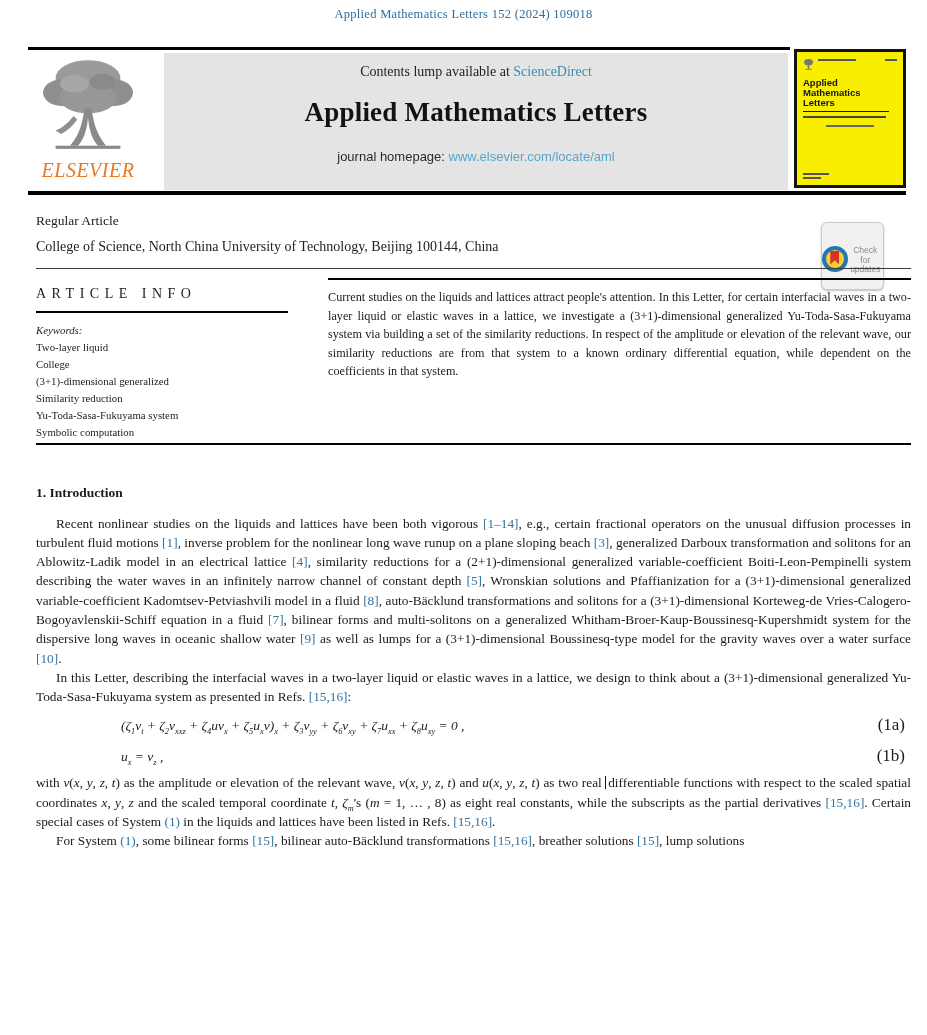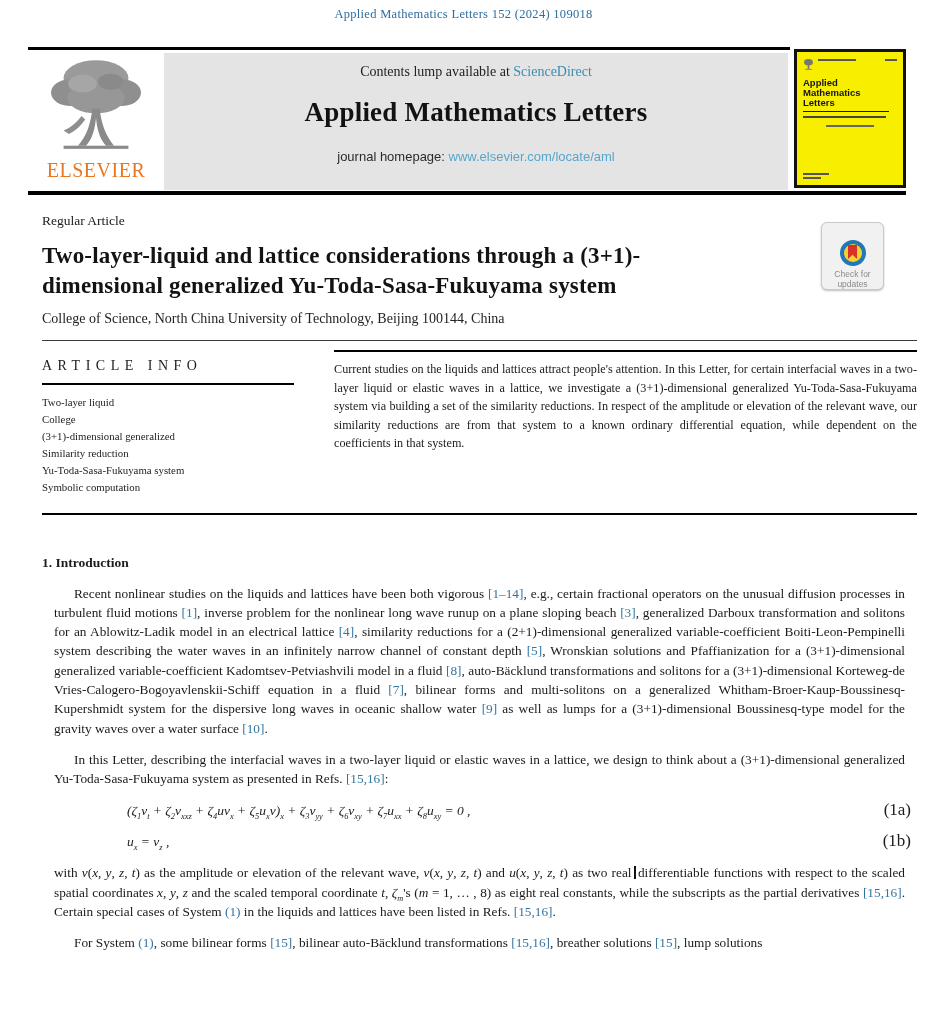--- a/index.html
+++ b/index.html
@@ -17,21 +17,21 @@
   
   .top-ref {
     position:absolute; top:7px; left:0; width:100%; text-align:center;
     font-size:12.5px; color:#2e6d9c; letter-spacing:0.3px;
   }
 
   
   .rule1 { position:absolute; left:28px; top:47px; width:762px; height:2.5px; background:#000; }
   .rule2 { position:absolute; left:28px; top:191px; width:878px; height:4px; background:#000; }
 
-  .logo { position:absolute; left:30px; top:53px; width:132px; height:137px; }
+  .logo { position:absolute; left:22px; top:53px; width:132px; height:137px;font-style:italic; }
   .logo svg { display:block; margin:0 auto; }
   .logo .wordmark {
     font-size:20px; color:#e87722; letter-spacing:0.5px; text-align:center;
     font-family:"Liberation Serif", serif; margin-top:-2px; white-space:nowrap;
   }
 
   .masthead {
     position:absolute; left:164px; top:53px; width:624px; height:137px;
     background:#e4e4e4; text-align:center; padding-top:11px;
   }
@@ -57,38 +57,38 @@
   .cover-sub { margin-top:4px; height:2px; background:#444; width:88%; }
   .cover-names { margin:7px auto 0 auto; height:2px; background:#666; width:52%; }
   .cover-foot { position:absolute; left:6px; bottom:6px; }
   .cover-foot .cover-bar { margin-top:2px; }
 
   
   .badge {
     position:absolute; left:821px; top:222px; width:63px; height:68px;
     background:#f1f1f1; border:1px solid #c9c9c9; border-radius:6px;
     box-shadow:0 1px 2px rgba(0,0,0,0.25);
-    display:flex; flex-direction:column; align-items:center; padding-top:17px;
+    display:flex; flex-direction:row; align-items:center; padding-top:5px;
     cursor:pointer;
   }
   .badge-circle {
     width:26px; height:26px; border-radius:50%; background:#f3d130;
     border:4px solid #2278b5; display:flex; align-items:flex-start; justify-content:center;
   }
   .badge-bookmark {
     width:9px; height:14px; background:#d63227; margin-top:1px;
     clip-path:polygon(0 0,100% 0,100% 100%,50% 70%,0 100%);
   }
   .badge-text {
     font-family:"Liberation Sans", sans-serif; font-size:8.5px; line-height:9.5px;
     color:#8a8a8a; text-align:center; margin-top:4px;
   }
 
   
-  .content { position:absolute; left:42px; top:213px; width:875px; }
+  .content { position:absolute; left:36px; top:213px; width:875px; }
   .regular-article { font-size:13.5px; color:#1a1a1a; }
   .article-title {
     margin-top:12px; width:670px; font-size:23px; line-height:30px;
     font-weight:600; color:#131313; letter-spacing:0.2px;
   }
   .author { margin-top:13px; font-size:16px; }
   .affiliation { margin-top:10px; font-size:14px; color:#222; }
   .rule-thin { margin-top:13px; height:1px; background:#3a3a3a; }
 
   
@@ -100,21 +100,21 @@
   .keywords { margin-top:9px; font-size:10.8px; line-height:17px; }
   .keywords .kw-label { font-style:italic; }
   .abstract-text {
     margin-top:8px; font-size:12.2px; line-height:18.6px; text-align:justify; color:#1b1b1b;
   }
   .section-bottom-rule { height:1.5px; background:#000; margin-top:2px; }
 
   
   .intro-heading { margin-top:40px; font-size:13.5px; font-weight:bold; }
   .body-par {
-    margin:12px; font-size:13.3px; line-height:19.3px; text-align:justify; color:#191919;
+    margin:0; font-size:13.3px; line-height:19.3px; text-align:justify; color:#191919;
   }
   .body-par.first { margin-top:13px; }
   .indent { text-indent:20px; }
   .caret { display:inline-block; width:1.4px; height:13px; background:#111; vertical-align:-2px; margin:0 2px 0 3px; }
 
   
   .eq-block { margin:9px 0 7px 0; }
   .eq-row { display:flex; align-items:baseline; margin-top:7px; }
   .eq-row + .eq-row { margin-top:11px; }
   .eq-math { margin-left:85px; font-style:italic; font-size:13.5px; flex:1; }
@@ -185,32 +185,32 @@
   </div>
   <div class="badge-text">
     <span>Check for</span><br><span>updates</span>
   </div>
 </div>
 
 <div class="content">
 
   <div class="regular-article">Regular Article</div>
 
-  <div class="article-title">Two-layer-liquid and lattice considerations through a (3+1)-dimensional generalized Yu-Toda-Sasa-Fukuyama system</div>
 
 
   <div class="affiliation">College of Science, North China University of Technology, Beijing 100144, China</div>
 
   <div class="rule-thin"></div>
 
   <div class="cols">
     <div class="col-left">
       <div class="sec-heading">ARTICLE INFO</div>
       <div class="sec-rule"></div>
       <div class="keywords">
+        <div class="kw-label">Keywords:</div>
         <div>Two-layer liquid</div>
         <div>College</div>
         <div>(3+1)-dimensional generalized</div>
         <div>Similarity reduction</div>
         <div>Yu-Toda-Sasa-Fukuyama system</div>
         <div>Symbolic computation</div>
       </div>
     </div>
     <div class="col-right">
       <div class="sec-rule"></div>

